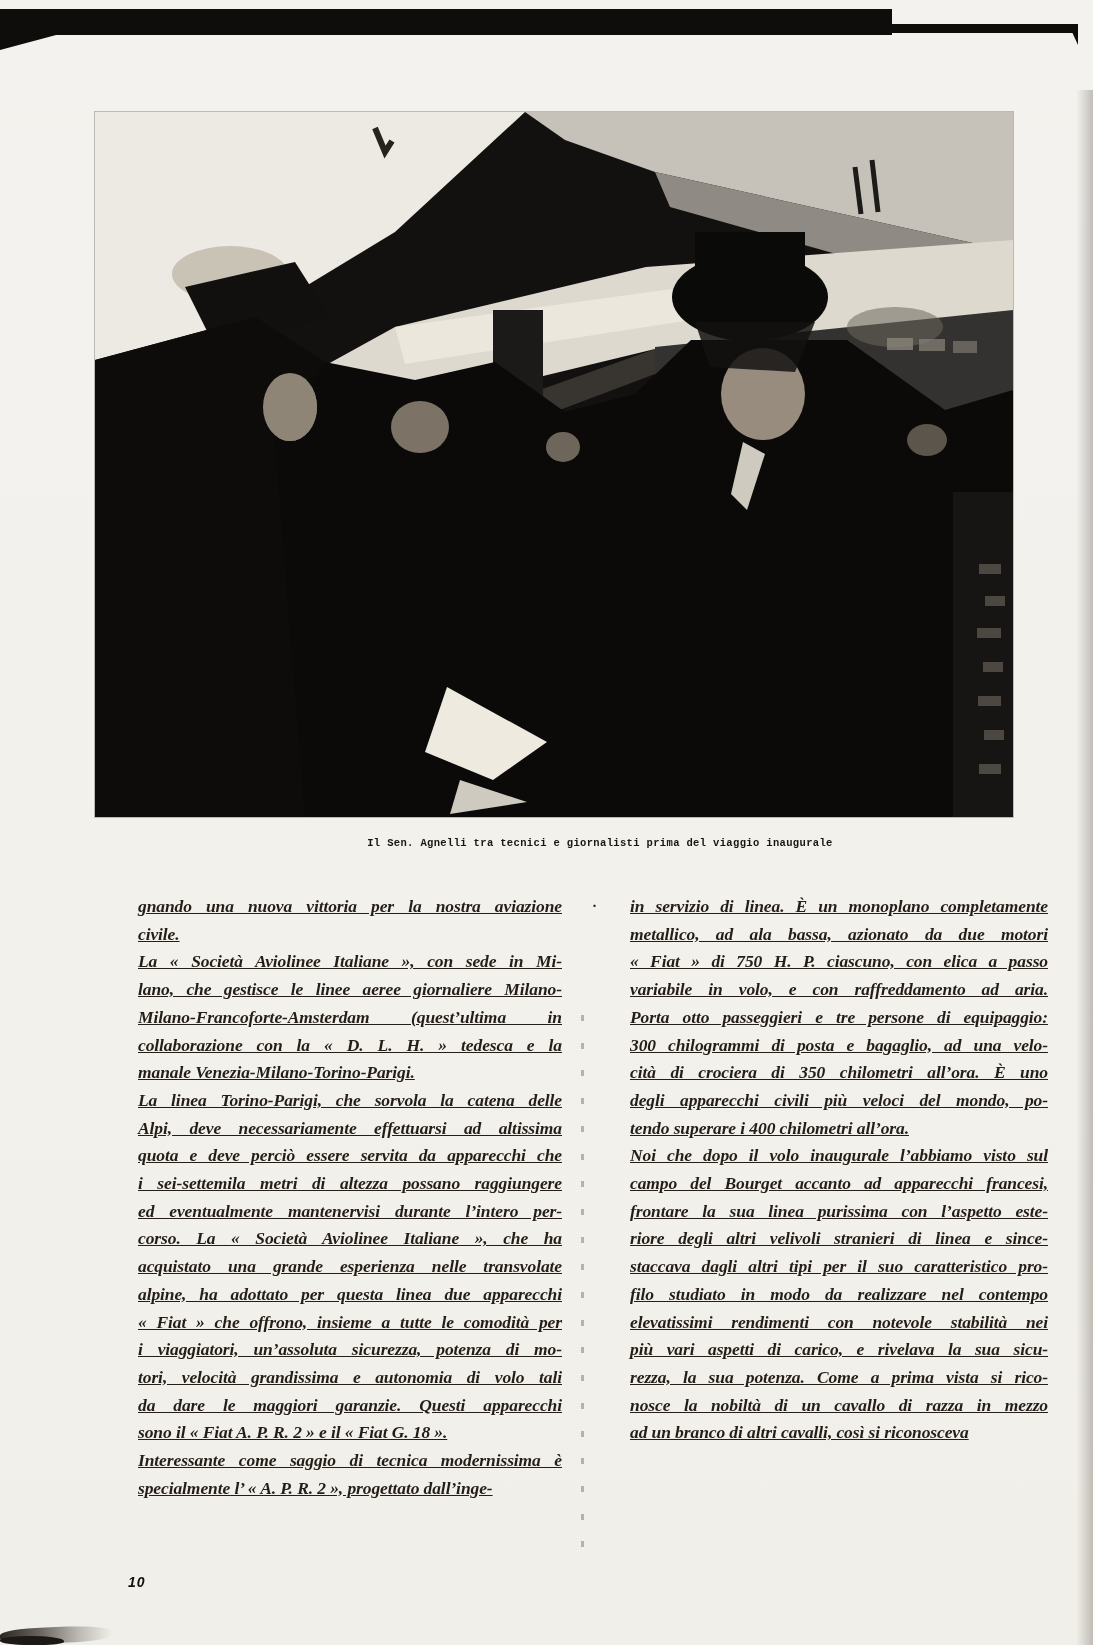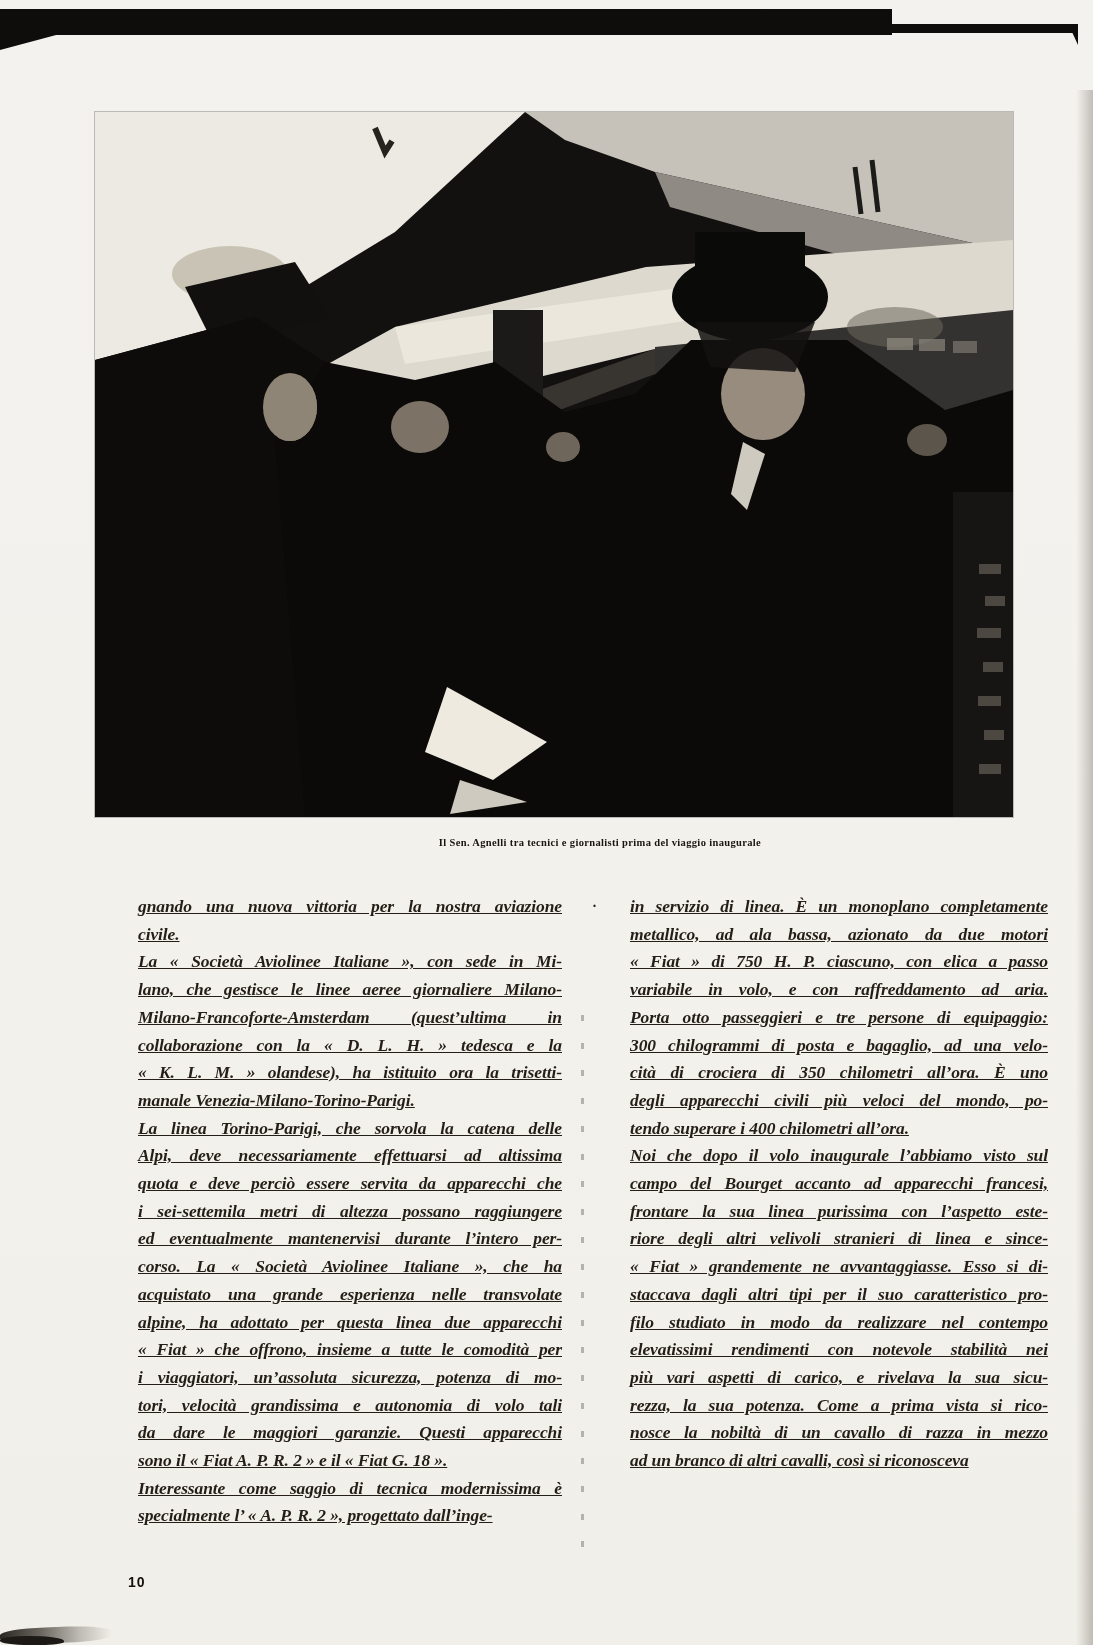--- a/index.html
+++ b/index.html
@@ -16,36 +16,36 @@
   .bar-thin{position:absolute;left:892px;top:24px;width:186px;height:9px;background:#0e0d0c;}
   .bar-tick{position:absolute;left:1066px;top:26px;width:12px;height:19px;background:#0e0d0c;
     clip-path:polygon(0 0,100% 0,100% 100%,55% 38%);}
   
   .photo{position:absolute;left:95px;top:112px;width:918px;height:705px;margin:0;
     background:#121110;box-shadow:0 0 0 1px rgba(20,18,15,.25);}
   .photo svg{display:block;width:100%;height:100%;}
   
   .caption{
     position:absolute;left:330px;top:837px;width:540px;text-align:center;
-    font-family:Liberation Serif, serif;font-size:10.5px;font-weight:700;
+    font-family:Liberation Mono, monospace;font-size:10.5px;font-weight:700;
     letter-spacing:.35px;color:#191510;
   }
   
   .col{position:absolute;top:893px;color:#241e17;
     font-size:17.5px;font-weight:700;font-style:italic;line-height:27.7px;
     letter-spacing:-.1px;text-decoration:underline;}
   .col-left{left:138px;width:424px;}
   .col-right{left:630px;width:418px;}
   .tline{text-align:justify;text-align-last:justify;}
   .tline.pend{text-align-last:left;}
   .gutter-dot{position:absolute;left:592px;top:898px;font-size:15px;font-weight:700;color:#2a241d;}
   
   .pagenum{position:absolute;left:128px;top:1574px;
     font-family:"Liberation Sans", sans-serif;font-size:14px;font-weight:700;color:#14100c;
-    letter-spacing:1px;}
+    letter-spacing:1px;font-style:italic;}
   
   .right-edge{position:absolute;left:1076px;top:90px;width:17px;height:1555px;
     background:linear-gradient(to right,rgba(0,0,0,0),rgba(118,113,105,.22) 55%,rgba(92,88,81,.34));}
   .gutter-artifact{position:absolute;left:581px;top:1015px;width:3px;height:545px;opacity:.55;
     background:repeating-linear-gradient(to bottom,rgba(58,52,46,.6) 0 6px,rgba(0,0,0,0) 6px 27.7px);}
   .smudge-a{position:absolute;left:0;top:1627px;width:112px;height:16px;
     background:linear-gradient(to right,#2a2622 0%,rgba(58,52,46,.75) 35%,rgba(90,84,76,.35) 70%,rgba(0,0,0,0) 100%);
     transform:skewY(-2deg);border-radius:40%;}
   .smudge-b{position:absolute;left:0;top:1636px;width:64px;height:9px;background:#1c1916;
     border-radius:50% 60% 40% 50%;}
@@ -124,21 +124,20 @@
 
   <div class="gutter-dot">·</div>
 
   <div class="col col-left">
       <div class="tline">gnando una nuova vittoria per la nostra aviazione</div>
       <div class="tline pend">civile.</div>
       <div class="tline">La « Società Aviolinee Italiane », con sede in Mi-</div>
       <div class="tline">lano, che gestisce le linee aeree giornaliere Milano-</div>
       <div class="tline">Milano-Francoforte-Amsterdam (quest’ultima in</div>
       <div class="tline">collaborazione con la « D. L. H. » tedesca e la</div>
-      <div class="tline">« K. L. M. » olandese), ha istituito ora la trisetti-</div>
       <div class="tline pend">manale Venezia-Milano-Torino-Parigi.</div>
       <div class="tline">La linea Torino-Parigi, che sorvola la catena delle</div>
       <div class="tline">Alpi, deve necessariamente effettuarsi ad altissima</div>
       <div class="tline">quota e deve perciò essere servita da apparecchi che</div>
       <div class="tline">i sei-settemila metri di altezza possano raggiungere</div>
       <div class="tline">ed eventualmente mantenervisi durante l’intero per-</div>
       <div class="tline">corso. La « Società Aviolinee Italiane », che ha</div>
       <div class="tline">acquistato una grande esperienza nelle transvolate</div>
       <div class="tline">alpine, ha adottato per questa linea due apparecchi</div>
       <div class="tline">« Fiat » che offrono, insieme a tutte le comodità per</div>
@@ -157,21 +156,20 @@
       <div class="tline">variabile in volo, e con raffreddamento ad aria.</div>
       <div class="tline">Porta otto passeggieri e tre persone di equipaggio:</div>
       <div class="tline">300 chilogrammi di posta e bagaglio, ad una velo-</div>
       <div class="tline">cità di crociera di 350 chilometri all’ora. È uno</div>
       <div class="tline">degli apparecchi civili più veloci del mondo, po-</div>
       <div class="tline pend">tendo superare i 400 chilometri all’ora.</div>
       <div class="tline">Noi che dopo il volo inaugurale l’abbiamo visto sul</div>
       <div class="tline">campo del Bourget accanto ad apparecchi francesi,</div>
       <div class="tline">frontare la sua linea purissima con l’aspetto este-</div>
       <div class="tline">riore degli altri velivoli stranieri di linea e since-</div>
-      <div class="tline">« Fiat » grandemente ne avvantaggiasse. Esso si di-</div>
       <div class="tline">staccava dagli altri tipi per il suo caratteristico pro-</div>
       <div class="tline">filo studiato in modo da realizzare nel contempo</div>
       <div class="tline">elevatissimi rendimenti con notevole stabilità nei</div>
       <div class="tline">più vari aspetti di carico, e rivelava la sua sicu-</div>
       <div class="tline">rezza, la sua potenza. Come a prima vista si rico-</div>
       <div class="tline">nosce la nobiltà di un cavallo di razza in mezzo</div>
       <div class="tline pend">ad un branco di altri cavalli, così si riconosceva</div>
     </div>
 
   <div class="pagenum">10</div>

